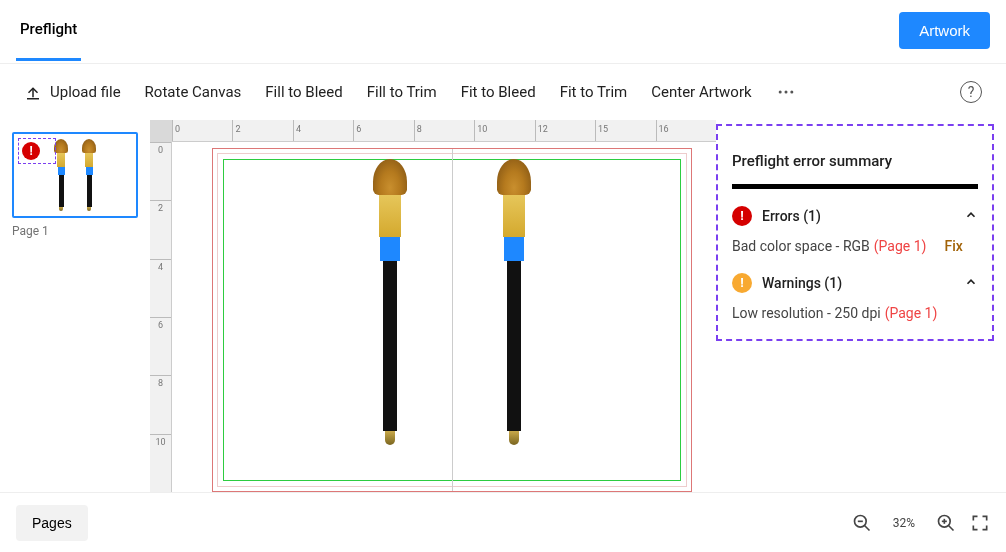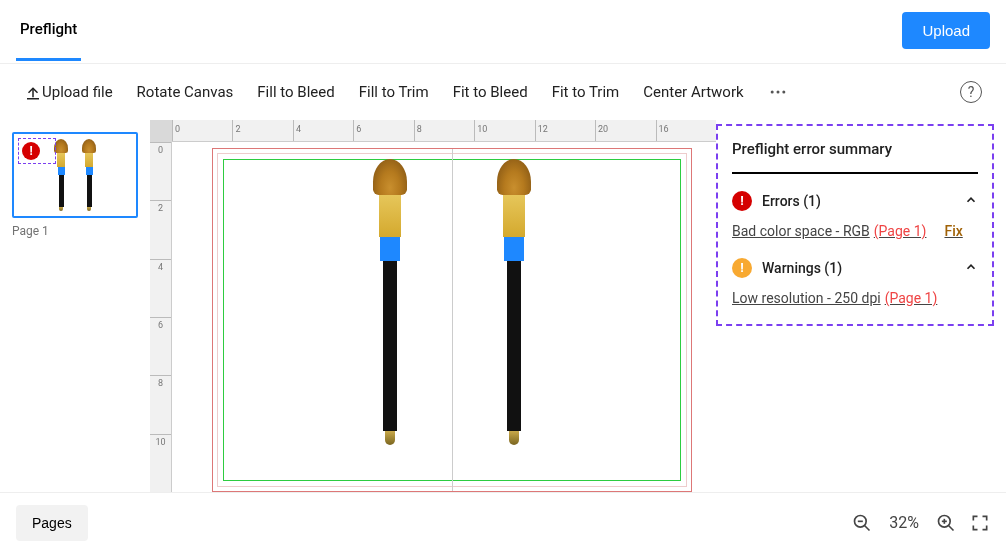--- a/index.html
+++ b/index.html
@@ -44,20 +44,21 @@
   .toolbar {
     display: flex;
     align-items: center;
     gap: 24px;
     padding: 12px 24px;
     height: 56px;
   }
   .toolbar .btn {
     display: flex;
     align-items: center;
+    gap: 8px;
     font-size: 15px;
     color: #222;
     cursor: pointer;
   }
   .toolbar .spacer { flex: 1; }
   .help-icon {
     width: 22px; height: 22px;
     border: 1.6px solid #555;
     border-radius: 50%;
     display: flex; align-items: center; justify-content: center;
@@ -220,22 +221,23 @@
     margin: 4px 12px 0 0;
     border: 2px dashed #7b3ff0;
     background: #fff;
     align-self: flex-start;
     padding: 14px 14px 18px 14px;
   }
   .summary-title {
     font-weight: 500;
     font-size: 15px;
     padding-bottom: 14px;
-    border-bottom: 2px solid #000000;
+    border-bottom: 5px solid #000000;
     margin-bottom: 16px;
+    margin-top: 12px;
   }
   .section-header {
     display: flex;
     align-items: center;
     gap: 10px;
     font-weight: 500;
     font-size: 14px;
     margin-bottom: 12px;
   }
   .chev { margin-left: auto; font-size: 18px; }
@@ -248,21 +250,20 @@
   }
   .badge.err { background: #d50000; }
   .badge.warn { background: #f8a931; }
   .issue-line {
     font-size: 14px;
     color: #444;
     margin-bottom: 18px;
     display: flex;
     align-items: center;
     gap: 4px;
-    text-decoration: underline;
   }
   .issue-line .page-link { color: #ef4444; }
   .issue-line .fix-link {
     color: #a16207;
     margin-left: 14px;
     font-weight: 500;
   }
 
   
   .bottom-bar {
@@ -281,39 +282,39 @@
     font-size: 14px;
     cursor: pointer;
   }
   .bottom-bar .spacer { flex: 1; }
   .zoom-controls {
     display: flex;
     align-items: center;
     gap: 14px;
     color: #444;
   }
-  .zoom-val { font-size: 16px; min-width: 36px; text-align: center; }
+  .zoom-val { font-size: 12px; min-width: 36px; text-align: center; }
   .icon-btn { cursor: pointer; stroke: #444; }
 
   .page-brushes {
     position: absolute;
     inset: 0;
     display: flex;
     justify-content: center;
     align-items: flex-start;
     gap: 90px;
     padding-top: 10px;
   }
 </style>
 </head>
 <body>
 
 <div class="header">
   <div class="tab">Preflight</div>
-  <button class="finish-btn">Upload</button>
+  <button class="finish-btn">Artwork</button>
 </div>
 
 <div class="toolbar">
   <div class="btn">
     <svg width="18" height="18" viewBox="0 0 24 24" fill="none" stroke="#222" stroke-width="2">
         <path d="M12 19V7"></path>
         <path d="M6 13l6-6 6 6"></path>
         <path d="M4 21h16"></path>
       </svg>
     <span>Upload file</span>
@@ -364,21 +365,21 @@
   <div class="canvas-area">
     <div class="ruler-corner"></div>
     <div class="ruler-h">
       <div class="tick">0</div>
       <div class="tick">2</div>
       <div class="tick">4</div>
       <div class="tick">6</div>
       <div class="tick">8</div>
       <div class="tick">10</div>
       <div class="tick">12</div>
-      <div class="tick">20</div>
+      <div class="tick">15</div>
       <div class="tick">16</div>
     </div>
     <div class="ruler-v">
       <div class="tick">0</div>
       <div class="tick">2</div>
       <div class="tick">4</div>
       <div class="tick">6</div>
       <div class="tick">8</div>
       <div class="tick">10</div>
     </div>

